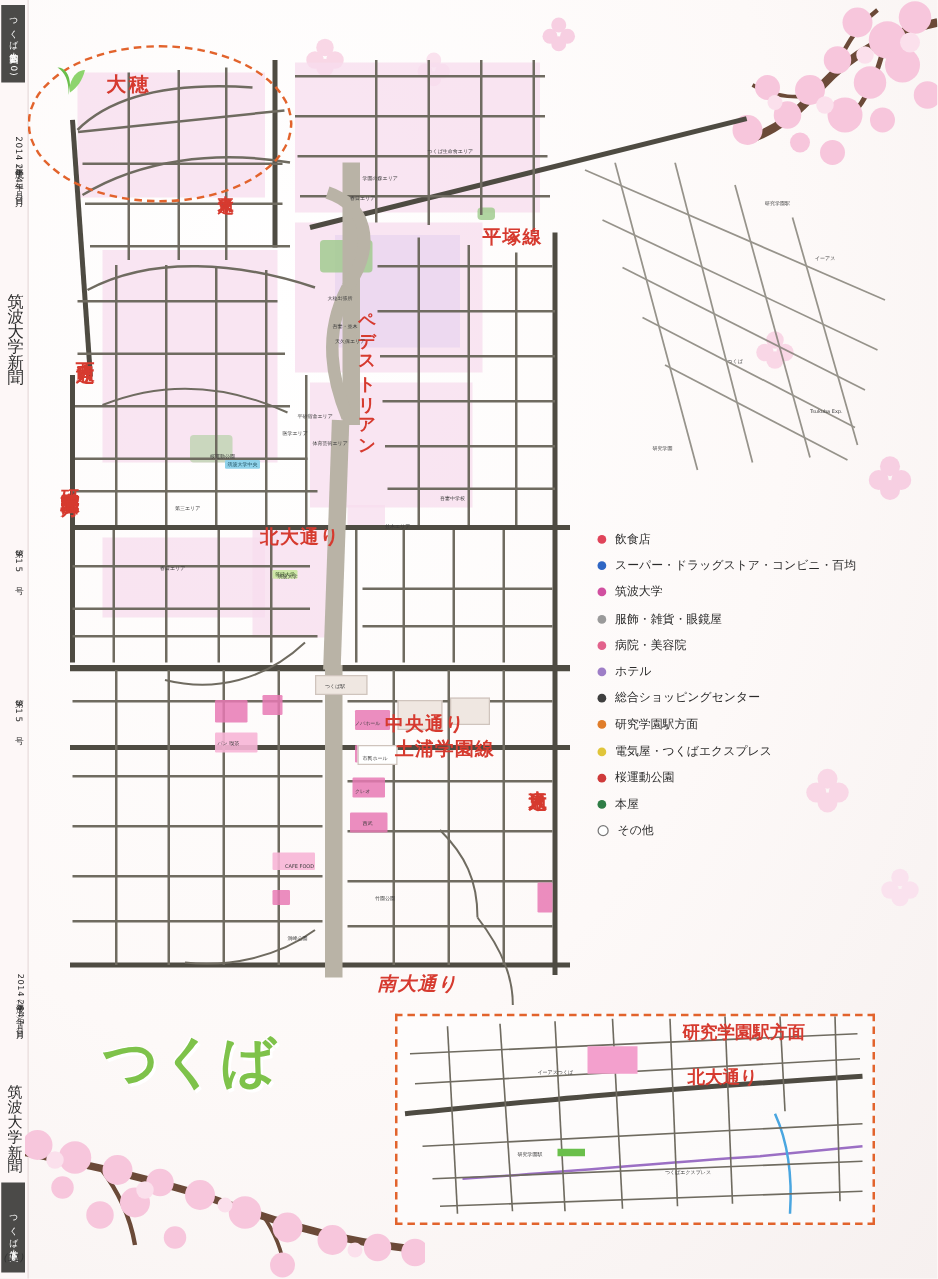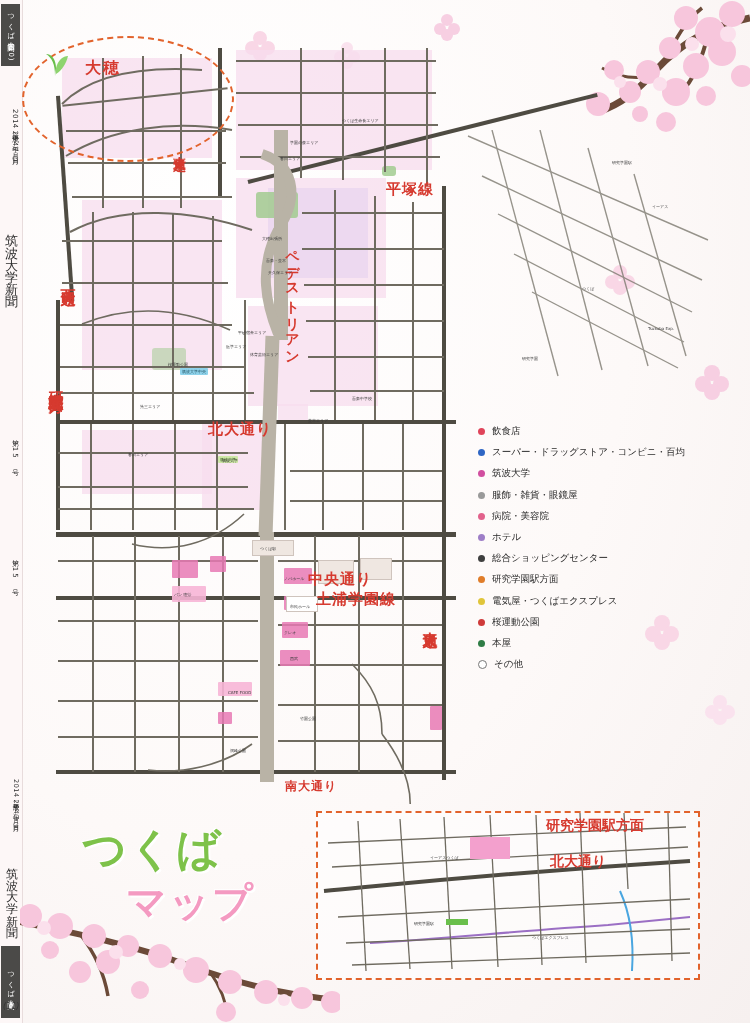--- a/index.html
+++ b/index.html
@@ -403,21 +403,21 @@
 
     <div class="vertlabel" style="left:36px; top:278px; font-size:15px; letter-spacing:1px;">西大通り</div>
     <div class="vertlabel" style="left:24px; top:380px; font-size:15px; letter-spacing:1px;">研究学園駅方面</div>
     <div class="rt" style="left:364px; top:180px; font-size:15px; letter-spacing:1px;">平塚線</div>
     <div class="vertlabel" style="left:262px; top:240px; font-size:14px; letter-spacing:1px;">ペデストリアン</div>
     <div class="rt" style="left:186px; top:420px; font-size:15px; letter-spacing:1px;">北大通り</div>
     <div class="rt" style="left:286px; top:524px; font-size:15px; letter-spacing:1px;margin-top:46px;">中央通り</div>
     <div class="rt" style="left:294px; top:590px; font-size:15px; letter-spacing:1px;">土浦学園線</div>
     <div class="vertlabel" style="left:398px; top:620px; font-size:15px; letter-spacing:1px;">東大通り</div>
     <div class="vertlabel" style="left:148px; top:146px; font-size:13px; letter-spacing:1px;">東大通り</div>
-    <div class="rt" style="left:263px; top:778px; font-size:12px; letter-spacing:1px;">南大通り</div>
+    <div class="rt" style="left:280px; top:778px; font-size:15px; letter-spacing:1px;font-style:italic;">南大通り</div>
 
     <div id="small-labels">
         <div class="t" style="left: 320px; top: 118px;">つくば生命食エリア</div>
         <div class="t" style="left: 268px; top: 140px;">学園の森エリア</div>
         <div class="t" style="left: 258px; top: 156px;">春日エリア</div>
         <div class="t" style="left: 240px; top: 236px;">大穂出張所</div>
         <div class="t" style="left: 244px; top: 258px;">吾妻・並木</div>
         <div class="t" style="left: 246px; top: 270px;">天久保エリア</div>
         <div class="t" style="left: 216px; top: 330px;">平砂宿舎エリア</div>
         <div class="t" style="left: 204px; top: 344px;">医学エリア</div>
@@ -494,21 +494,20 @@
       </div>
       <div class="lrow">
         <div class="dot" style="background: rgb(255, 255, 255); border: 1px solid rgb(119, 119, 119);"></div>
         <span class="txt">その他</span>
       </div>
     </div>
 
 
   <div class="bigtitle">
     <div class="bt1">つくば</div>
-    <div class="bt2">マップ</div>
   </div>
 
   <div class="inset">
     <svg style="position:absolute; left:0; top:0;" width="376" height="161">
 
       <path d="M6,78 C90,70 180,60 372,48" stroke="#4e4b42" stroke-width="4" fill="none"></path>
 
       <path d="M52,130 C120,126 200,118 290,112 L372,104" stroke="#9b6fc4" stroke-width="2" fill="none"></path>
 
       <path d="M302,78 C312,100 316,128 314,158" stroke="#4aa6e0" stroke-width="2" fill="none"></path>

